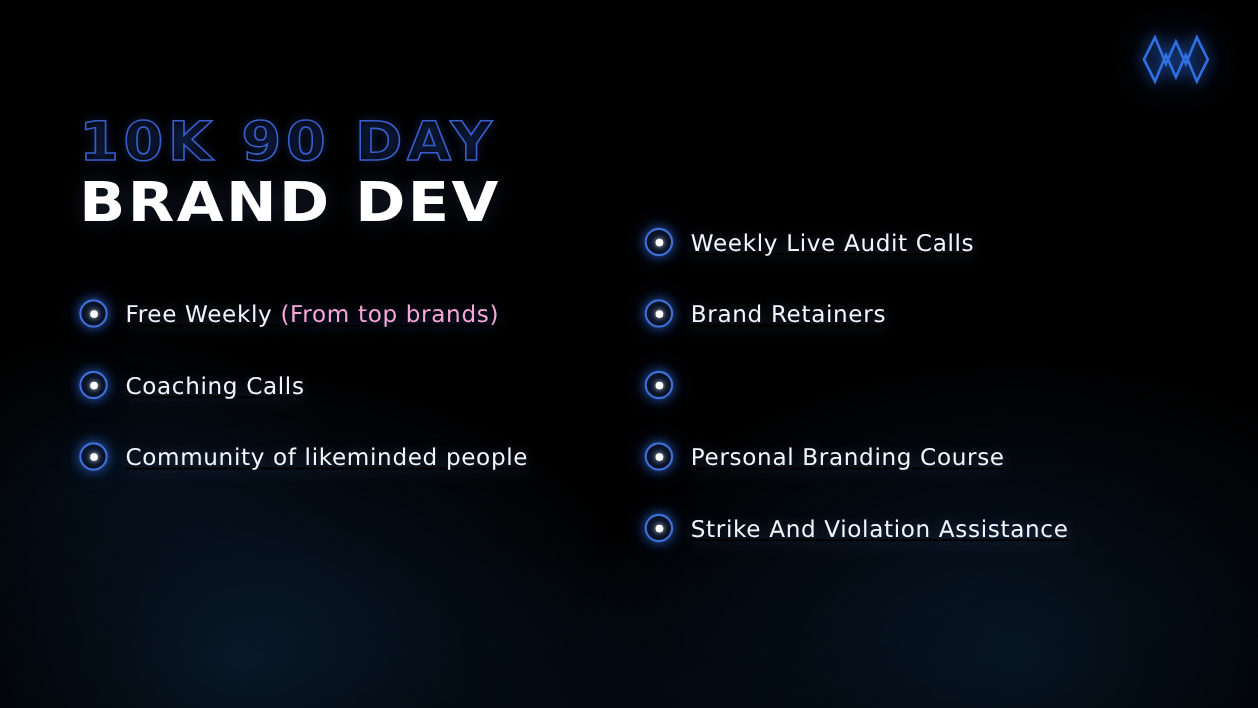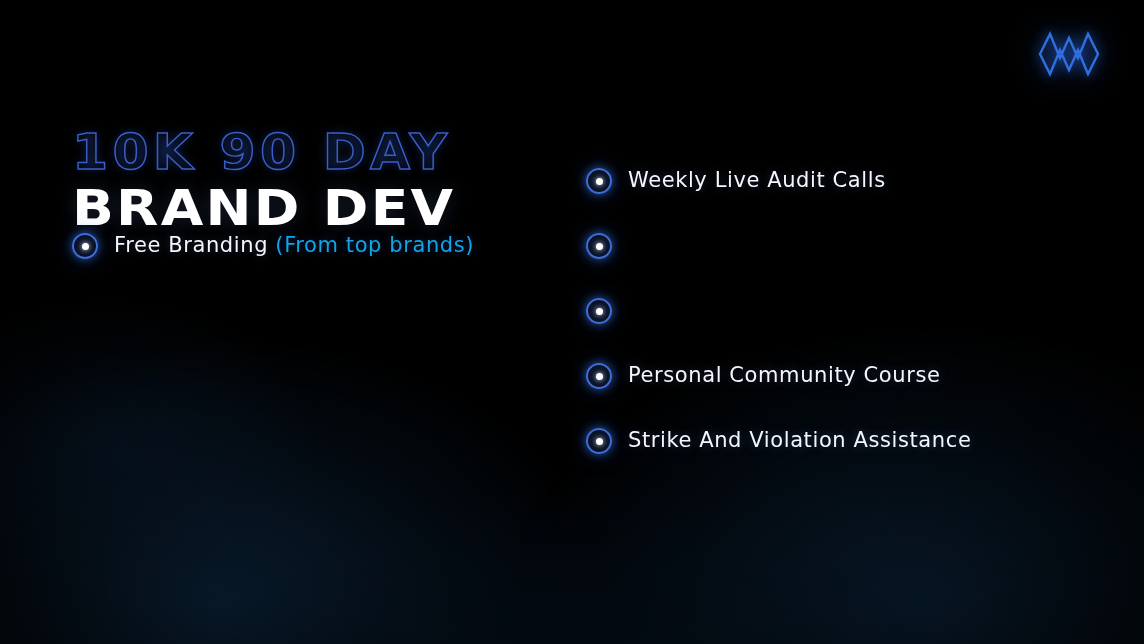--- a/index.html
+++ b/index.html
@@ -36,21 +36,21 @@
   }
 
   
   .logo{
     position:absolute;top:28px;right:42px;width:66px;height:52px;
   }
   .logo svg{display:block;width:66px;height:52px;
     filter:drop-shadow(0 0 6px rgba(45,110,230,0.85)) drop-shadow(0 0 14px rgba(35,90,210,0.5));}
 
   
-  .title-block{position:absolute;left:72px;top:104px;margin-top:24px;}
+  .title-block{position:absolute;left:72px;top:104px;}
   .title-outline{
     font-size:49px;line-height:50px;font-weight:700;letter-spacing:4px;
     color:transparent;
     -webkit-text-stroke:1.4px #3a5ec9;
     text-shadow:0 0 10px rgba(45,90,200,0.35);
     font-family:"DejaVu Sans", sans-serif;
     transform:scaleX(1.06);transform-origin:left center;
     white-space:nowrap;
   }
   .title-solid{
@@ -61,21 +61,21 @@
     text-shadow:0 0 18px rgba(120,160,255,0.18);
     white-space:nowrap;
     margin-top:2px;
   }
 
   
   .col{position:absolute;}
   .col-left{left:72px;top:168px;width:520px;}
   .col-right{left:586px;top:168px;width:520px;}
 
-  .row{display:flex;align-items:flex-start;height:65px;}
+  .row{display:flex;align-items:flex-end;height:65px;text-decoration:underline;}
   .row.spacer{visibility:hidden;}
 
   .bullet{
     position:relative;flex:0 0 auto;width:22px;height:22px;border-radius:50%;
     border:2px solid #3f6fd6;
     background:radial-gradient(circle at 50% 50%, rgba(18,34,66,0.9) 0%, rgba(6,12,26,0.9) 100%);
     box-shadow:0 0 10px rgba(50,105,220,0.75), 0 0 22px rgba(40,85,190,0.35);
     display:flex;align-items:center;justify-content:center;
   }
   .bullet::after{
@@ -86,21 +86,21 @@
   .row-text{
     margin-left:16px;
     font-size:21px;
     letter-spacing:0.6px;
     color:#f4f6ff;
     font-family:"DejaVu Sans", sans-serif;
     text-shadow:0 0 12px rgba(150,180,255,0.28);
     white-space:nowrap;
   }
   .row-text .note{
-    color:#0ea5e9;
+    color:#f9a8d4;
     text-shadow:0 0 10px rgba(60,95,200,0.45);
   }
 </style>
 </head>
 <body>
 
 <div class="bg-layer">
   <div class="glow-bl"></div>
   <div class="glow-br"></div>
   <div class="glow-bc"></div>
@@ -118,36 +118,45 @@
 
 <div class="title-block">
   <div class="title-outline">10K 90 DAY</div>
   <div class="title-solid">BRAND DEV</div>
 </div>
 
 <div class="col col-left">
   <div class="row spacer"></div>
   <div class="row">
     <span class="bullet"></span>
-    <span class="row-text"><span>Free Branding</span> <span class="note">(From top brands)</span></span>
+    <span class="row-text"><span>Free Weekly</span> <span class="note">(From top brands)</span></span>
+  </div>
+  <div class="row">
+    <span class="bullet"></span>
+    <span class="row-text">Coaching Calls</span>
+  </div>
+  <div class="row">
+    <span class="bullet"></span>
+    <span class="row-text">Community of likeminded people</span>
   </div>
 </div>
 
 <div class="col col-right">
   <div class="row">
     <span class="bullet"></span>
     <span class="row-text">Weekly Live Audit Calls</span>
   </div>
   <div class="row">
     <span class="bullet"></span>
+    <span class="row-text">Brand Retainers</span>
   </div>
   <div class="row">
     <span class="bullet"></span>
   </div>
   <div class="row">
     <span class="bullet"></span>
-    <span class="row-text">Personal Community Course</span>
+    <span class="row-text">Personal Branding Course</span>
   </div>
   <div class="row">
     <span class="bullet"></span>
     <span class="row-text">Strike And Violation Assistance</span>
   </div>
 </div>
 
 </body></html>

